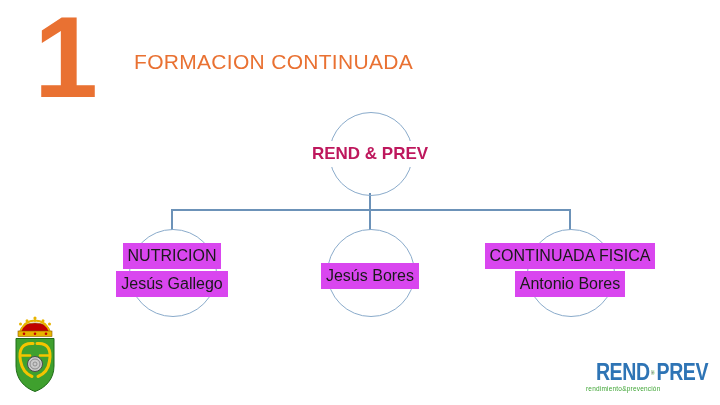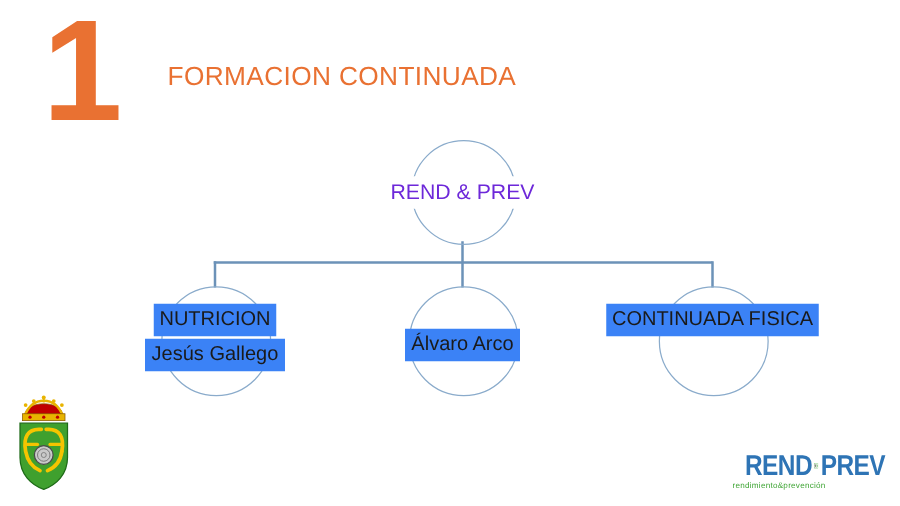--- a/index.html
+++ b/index.html
@@ -26,31 +26,31 @@
   .circle-c0{left:129px;}
   .circle-c1{left:327px;}
   .circle-c2{left:527px;}
   .conn{position:absolute;background:#6C92B8;z-index:0;}
   .conn-v-root{left:369.4px;top:193px;width:1.3px;height:37px;}
   .conn-h{left:171.4px;top:209.4px;width:399px;height:1.3px;}
   .conn-v-left{left:171.4px;top:209.4px;width:1.3px;height:21px;}
   .conn-v-right{left:569.4px;top:209.4px;width:1.3px;height:21px;}
   .root-label{
     position:absolute;left:370px;top:141px;transform:translateX(-50%);
-    font-size:17px;line-height:26px;color:#6d28d9;background:#fff;
-    padding:0 8px;white-space:nowrap;z-index:2;
+    font-size:17px;line-height:26px;color:#be185d;background:#fff;
+    padding:0 8px;white-space:nowrap;z-index:2;font-weight:bold;
   }
   .child-text{
     position:absolute;top:243px;width:220px;text-align:center;z-index:2;
   }
   .ct0{left:62px;}
   .ct1{left:260px;}
   .ct2{left:460px;}
   .role-label,.person-label{
-    display:inline-block;background:#3b82f6;padding:0 5px;font-size:16px;
+    display:inline-block;background:#d946ef;padding:0 5px;font-size:16px;
     line-height:26px;color:#1a1a1a;white-space:nowrap;
   }
   .person-label{margin-top:2px;}
   
   .crest{position:absolute;left:12px;top:316px;width:46px;height:78px;}
   .logo{
     position:absolute;left:586px;top:361px;width:132px;text-align:left;
   }
   .logo-row{
     display:flex;align-items:center;justify-content:center;
@@ -87,24 +87,25 @@
     <div class="node-circle circle-child circle-c0"></div>
     <div class="node-circle circle-child circle-c1"></div>
     <div class="node-circle circle-child circle-c2"></div>
 
     <div class="child-text ct0">
       <span class="role-label">NUTRICION</span><br>
       <span class="person-label">Jesús Gallego</span>
     </div>
     <div class="child-text ct1">
       <br>
-      <span class="person-label">Álvaro Arco</span>
+      <span class="person-label">Jesús Bores</span>
     </div>
     <div class="child-text ct2">
       <span class="role-label">CONTINUADA FISICA</span><br>
+      <span class="person-label">Antonio Bores</span>
     </div>
   </div>
 
   <svg class="crest" viewBox="0 0 46 78">
 
     <path d="M8,16 C8,4 38,4 38,16 Z" fill="#C00000" stroke="#8a5a00" stroke-width="0.6"></path>
     <path d="M8,16 C12,6 18,4.5 23,4.5 C28,4.5 34,6 38,16" fill="none" stroke="#E8B400" stroke-width="2"></path>
     <line x1="23" y1="1.5" x2="23" y2="6" stroke="#E8B400" stroke-width="1.6"></line>
     <circle cx="23" cy="2" r="1.6" fill="#E8B400"></circle>
     <circle cx="8.5" cy="8" r="1.5" fill="#E8B400"></circle>

